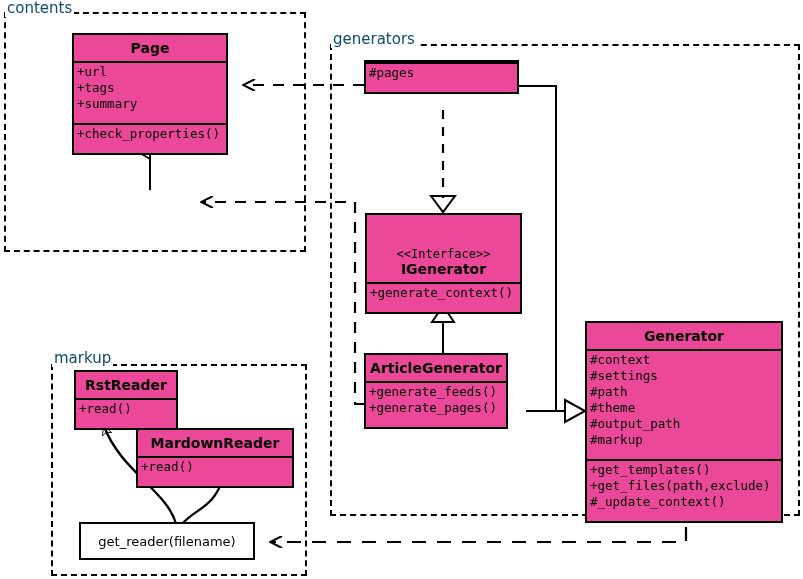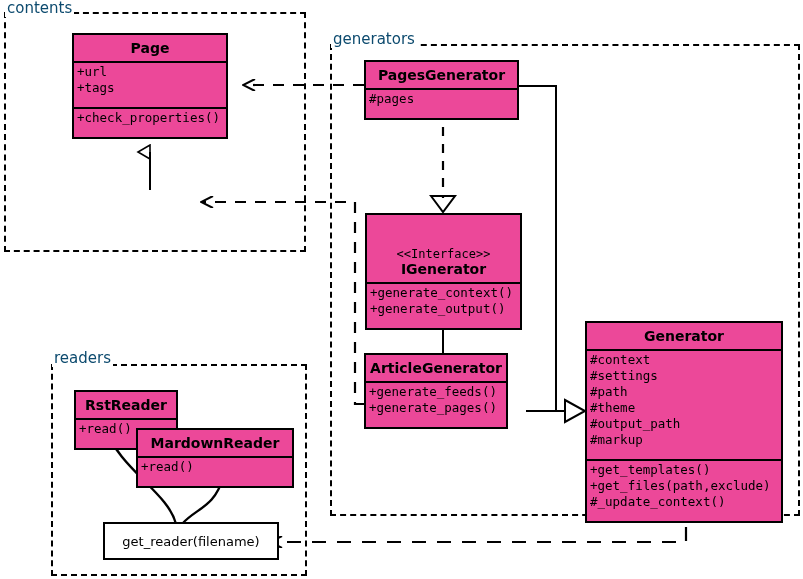--- a/index.html
+++ b/index.html
@@ -43,21 +43,21 @@
 
 <div id="canvas">
 
   <div class="pkg dashdot" style="left:4px;top:12px;width:302px;height:240px;border-style:dashed;"></div>
   <div class="pkg-label" style="left:5px;top:0px;">contents</div>
 
   <div class="pkg dashdot" style="left:330px;top:44px;width:470px;height:472px;border-style:dashed;"></div>
   <div class="pkg-label" style="left:331px;top:31px;">generators</div>
 
   <div class="pkg dashdot" style="left:51px;top:364px;width:256px;height:212px;border-style:dashed;"></div>
-  <div class="pkg-label" style="left:52px;top:350px;">readers</div>
+  <div class="pkg-label" style="left:52px;top:350px;">markup</div>
 
   <svg class="links" viewBox="0 0 803 579">
     <defs>
       <marker id="hollowTri" markerWidth="14" markerHeight="14" refX="12" refY="7" orient="auto" markerUnits="userSpaceOnUse">
         <path d="M0,1 L12,7 L0,13 z" fill="#fff" stroke="#000" stroke-width="1.6"></path>
       </marker>
       <marker id="hollowTriUp" markerWidth="16" markerHeight="16" refX="8" refY="14" orient="auto" markerUnits="userSpaceOnUse">
         <path d="M1,14 L8,2 L15,14 z" fill="#fff" stroke="#000" stroke-width="1.6"></path>
       </marker>
       <marker id="openArrow" markerWidth="14" markerHeight="12" refX="12" refY="6" orient="auto" markerUnits="userSpaceOnUse">
@@ -108,40 +108,39 @@
     <g>
       <path d="M182,524 C196,508 214,508 223,478" stroke-width="2.4" marker-end="url(#solidArrow)"></path>
     </g>
   </svg>
 
   <div class="cls" style="left:72px;top:33px;width:156px;">
     <div class="name">Page</div>
     <div class="sep attrs">
       <div>+url</div>
       <div>+tags</div>
+      <div>+summary</div>
     </div>
     <div class="sep ops">
       <div>+check_properties()</div>
     </div>
   </div>
 
 
   <div class="cls" style="left:364px;top:60px;width:155px;">
-    <div class="name">PagesGenerator</div>
     <div class="sep attrs">
       <div>#pages</div>
     </div>
   </div>
 
   <div class="cls" style="left:365px;top:213px;width:157px;">
     <div class="stereo">&lt;&lt;Interface&gt;&gt;</div>
     <div class="name" style="padding-top:0;">IGenerator</div>
     <div class="sep ops">
       <div>+generate_context()</div>
-      <div>+generate_output()</div>
     </div>
   </div>
 
   <div class="cls" style="left:364px;top:353px;width:144px;">
     <div class="name">ArticleGenerator</div>
     <div class="sep ops">
       <div>+generate_feeds()</div>
       <div>+generate_pages()</div>
     </div>
   </div>
@@ -156,31 +155,31 @@
       <div>#output_path</div>
       <div>#markup</div>
     </div>
     <div class="sep ops">
       <div>+get_templates()</div>
       <div>+get_files(path,exclude)</div>
       <div>#_update_context()</div>
     </div>
   </div>
 
-  <div class="cls" style="left:74px;top:370px;width:104px;margin-top:20px;">
+  <div class="cls" style="left:74px;top:370px;width:104px;">
     <div class="name">RstReader</div>
     <div class="sep ops">
       <div>+read()</div>
     </div>
   </div>
 
   <div class="cls" style="left:136px;top:428px;width:158px;">
     <div class="name">MardownReader</div>
     <div class="sep ops">
       <div>+read()</div>
     </div>
   </div>
 
-  <div class="plain" style="left:103px;top:522px;width:176px;height:38px;">
+  <div class="plain" style="left:79px;top:522px;width:176px;height:38px;">
     <span>get_reader(filename)</span>
   </div>
 
 </div>
 
 </body></html>

